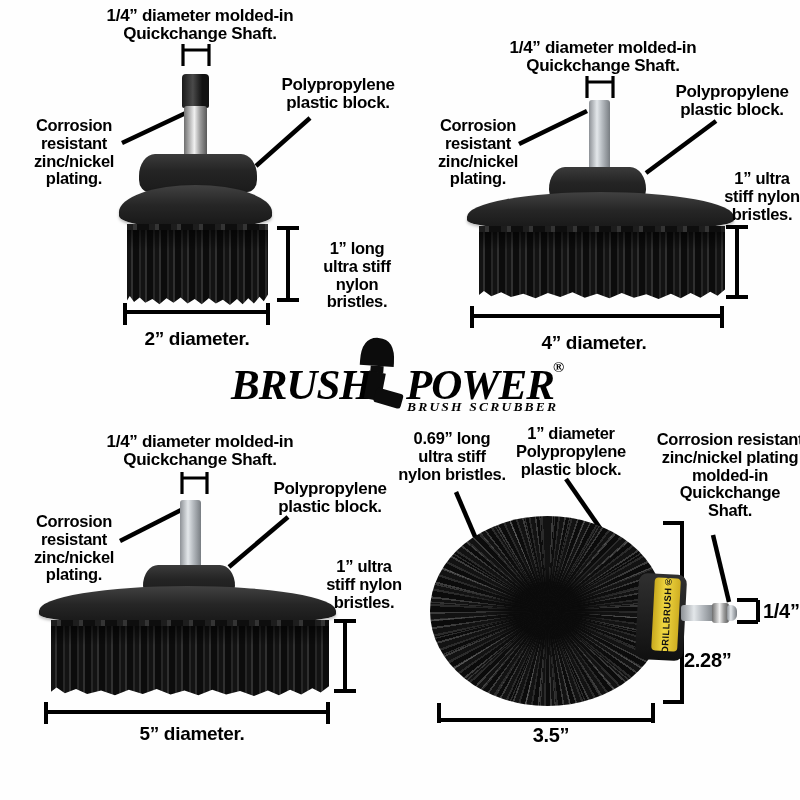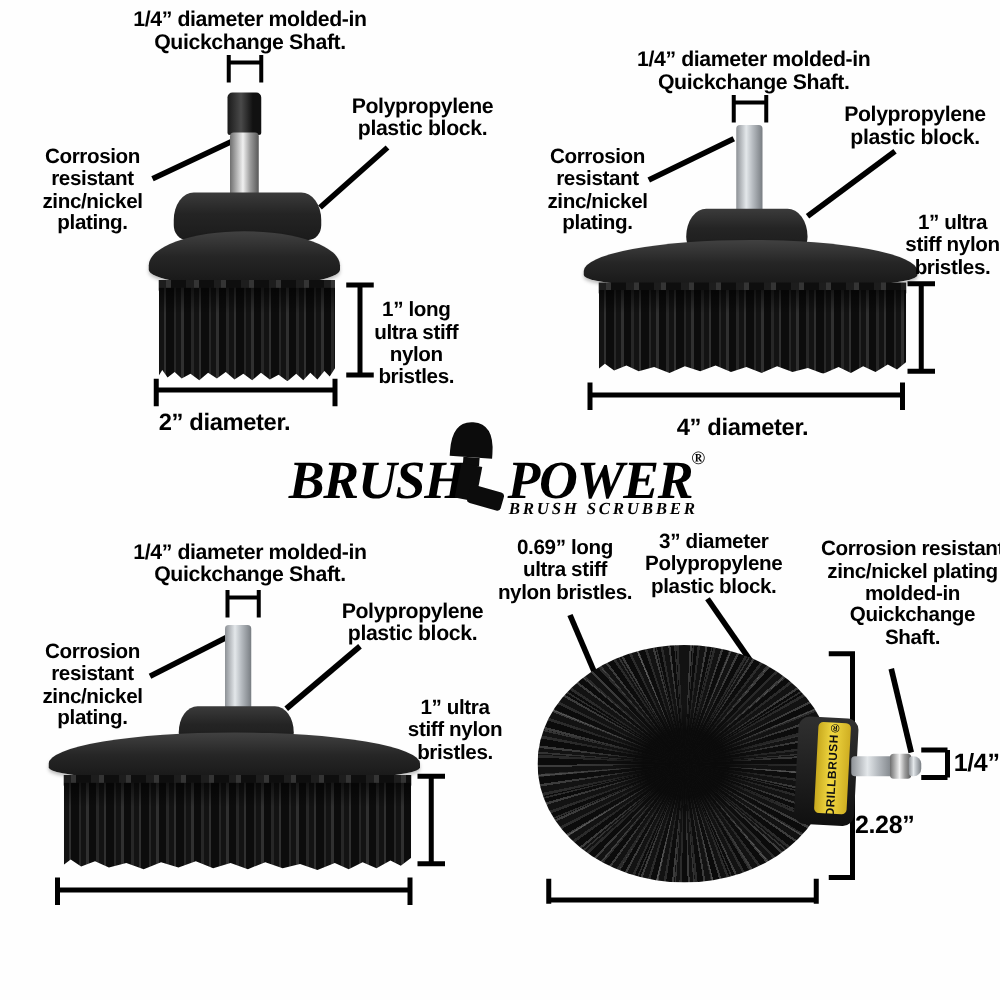--- a/index.html
+++ b/index.html
@@ -127,24 +127,24 @@
   </div>
 
   <div class="lbl" style="left:104px;top:7px;width:192px;font-size:17px;">1/4” diameter molded-in
 Quickchange Shaft.</div>
   <div class="lbl" style="left:278px;top:76px;width:120px;font-size:17px;">Polypropylene
 plastic block.</div>
   <div class="lbl" style="left:22px;top:117px;width:104px;">Corrosion
 resistant
 zinc/nickel
 plating.</div>
-  <div class="lbl" style="left:280px;top:240px;width:106px;">1” long
+  <div class="lbl" style="left:304px;top:240px;width:106px;">1” long
 ultra stiff
 nylon bristles.</div>
-  <div class="dim" style="left:127px;top:328px;width:140px;text-align:left;">2” diameter.</div>
+  <div class="dim" style="left:127px;top:328px;width:140px;text-align:center;">2” diameter.</div>
 
   <div class="lbl" style="left:507px;top:39px;width:192px;font-size:17px;">1/4” diameter molded-in
 Quickchange Shaft.</div>
   <div class="lbl" style="left:672px;top:83px;width:120px;font-size:17px;">Polypropylene
 plastic block.</div>
   <div class="lbl" style="left:428px;top:117px;width:100px;">Corrosion
 resistant
 zinc/nickel
 plating.</div>
   <div class="lbl" style="left:722px;top:170px;width:80px;">1” ultra
@@ -171,28 +171,30 @@
 Quickchange Shaft.</div>
   <div class="lbl" style="left:270px;top:480px;width:120px;font-size:17px;">Polypropylene
 plastic block.</div>
   <div class="lbl" style="left:22px;top:513px;width:104px;">Corrosion
 resistant
 zinc/nickel
 plating.</div>
   <div class="lbl" style="left:322px;top:558px;width:84px;">1” ultra
 stiff nylon
 bristles.</div>
+  <div class="dim" style="left:117px;top:723px;width:150px;text-align:center;">5” diameter.</div>
 
   <div class="lbl" style="left:396px;top:430px;width:112px;">0.69” long
 ultra stiff
 nylon bristles.</div>
-  <div class="lbl" style="left:514px;top:425px;width:114px;">3” diameter
+  <div class="lbl" style="left:514px;top:425px;width:114px;">1” diameter
 Polypropylene
 plastic block.</div>
   <div class="lbl" style="left:642px;top:431px;width:152px;margin-left:12px;">Corrosion resistant
 zinc/nickel plating
 molded-in
 Quickchange
 Shaft.</div>
   <div class="dim" style="left:763px;top:600px;font-size:20px;">1/4”</div>
   <div class="dim" style="left:684px;top:649px;font-size:20px;">2.28”</div>
+  <div class="dim" style="left:491px;top:724px;width:120px;text-align:center;font-size:20px;">3.5”</div>
 
 </div>
 
 </body></html>

